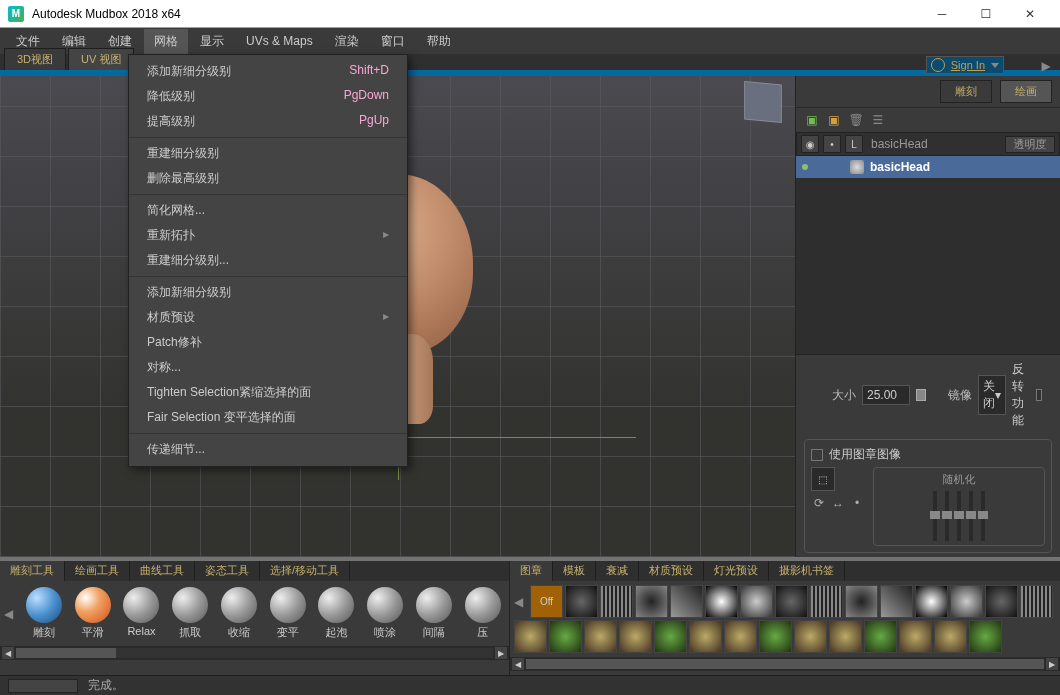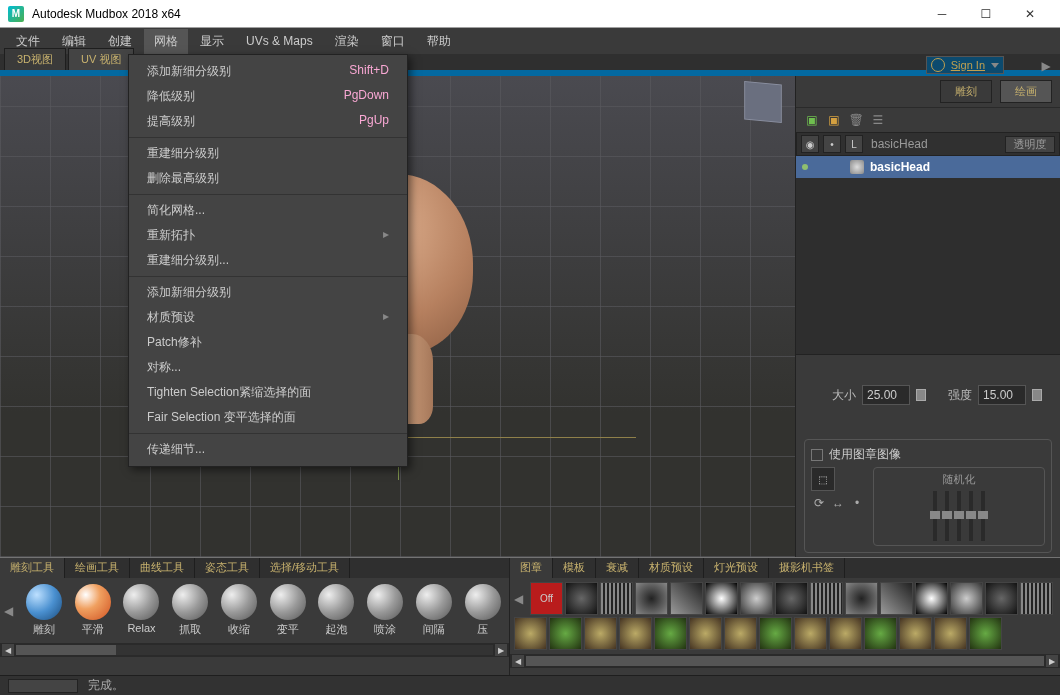--- a/index.html
+++ b/index.html
@@ -85,39 +85,39 @@
 .stamp-left{display:flex;flex-direction:column;gap:4px;}
 .stamp-cell{width:24px;height:24px;background:#2a2a2a;border:1px solid #555;display:flex;align-items:center;justify-content:center;font-size:10px;}
 .stamp-ic{width:16px;height:16px;display:flex;align-items:center;justify-content:center;color:#aaa;}
 .rand-box{border:1px solid #555;border-radius:4px;padding:4px 6px;flex:1;}
 .rand-box .rtitle{font-size:11px;color:#999;text-align:center;margin-bottom:4px;}
 .rand-sliders{display:flex;gap:8px;justify-content:center;}
 .vslider{width:4px;height:50px;background:#2a2a2a;position:relative;}
 .vslider .vt{position:absolute;left:-3px;top:40%;width:10px;height:8px;background:#888;}
 
 
-.shelf { position:absolute; left:0; right:0; bottom:20px; height:118px; background:#3a3a3a; border-top:1px solid #737373; display:flex;}
+.shelf { position:absolute; left:0; right:0; bottom:20px; height:118px; background:#3a3a3a; border-top:4px solid #737373; display:flex;}
 .shelf-left{ width:510px; display:flex;flex-direction:column; border-right:1px solid #222;}
 .shelf-right{ flex:1; display:flex;flex-direction:column;}
 .shelf-tabs{ display:flex; background:#2f2f2f; height:20px;}
 .shelf-tabs .stab{ padding:2px 10px; color:#c8b26e; font-size:11px; border-right:1px solid #1e1e1e;cursor:pointer;}
 .shelf-tabs .stab.active{ background:#3a3a3a;}
 .tool-row{ display:flex; padding:6px 4px; gap:4px; overflow:hidden;}
 .tool{ width:46px; display:flex;flex-direction:column;align-items:center;gap:2px;cursor:pointer;}
 .tool .tball{ width:36px;height:36px;border-radius:50%;background:radial-gradient(circle at 30% 30%,#eee,#999 50%,#555);}
 .tool.active .tball{ background:radial-gradient(circle at 30% 30%,#bde0ff,#4a90d0 50%,#1a4a7a);}
 .tool .tname{ font-size:11px; color:#ccc;}
 .hscroll{ height:14px; background:#2a2a2a; display:flex;align-items:center;padding:0 2px;}
 .hscroll .har{ width:12px;height:12px;background:#444;display:flex;align-items:center;justify-content:center;font-size:8px;}
 .hscroll .htrack{ flex:1; height:10px; background:#333; position:relative;margin:0 2px;}
 .hscroll .hthumb{ position:absolute; left:0; width:100px;height:10px;background:#555;}
 
 .stamp-grid{ display:flex;flex-wrap:wrap; padding:4px; gap:2px;}
 .stamp-th{ width:33px;height:33px;background:#222;border:1px solid #444;cursor:pointer; background-size:cover;}
-.stamp-th.off{background:#b91c1c;display:flex;align-items:center;justify-content:center;font-size:10px;color:#ccc;}
+.stamp-th.off{background:#a16207;display:flex;align-items:center;justify-content:center;font-size:10px;color:#ccc;}
 
 
 .statusbar{ position:absolute; left:0;right:0;bottom:0;height:20px;background:#323232;border-top:1px solid #1e1e1e;display:flex;align-items:center;padding:0 8px;color:#aaa;font-size:11px;gap:10px;}
 .statusbar .spacer{flex:1;}
 .statusbar .sbbtn{width:70px;height:14px;background:#444;border:1px solid #222;}
 </style>
 </head>
 <body>
 
 <div class="titlebar">
@@ -246,27 +246,20 @@
       <span style="width:30px"></span>
       <span class="objicon"></span>
       <span style="font-weight:bold">basicHead</span>
     </div>
     <div class="layer-empty"></div>
 
     <div class="props">
       <div class="prow">
         <div class="plabel">大小</div>
         <div class="pval">25.00</div>
-        <div class="slider">
-            <div class="thumb"></div>
-          </div>
-      </div>
-      <div class="prow">
-        <div class="plabel">强度</div>
-        <div class="pval">15.00</div>
         <div class="slider">
             <div class="thumb"></div>
           </div>
       </div>
       <div class="prow">
         <div class="plabel">镜像</div>
         <div class="sel">
           <span>关闭</span>
           <span>▾</span>
         </div>

